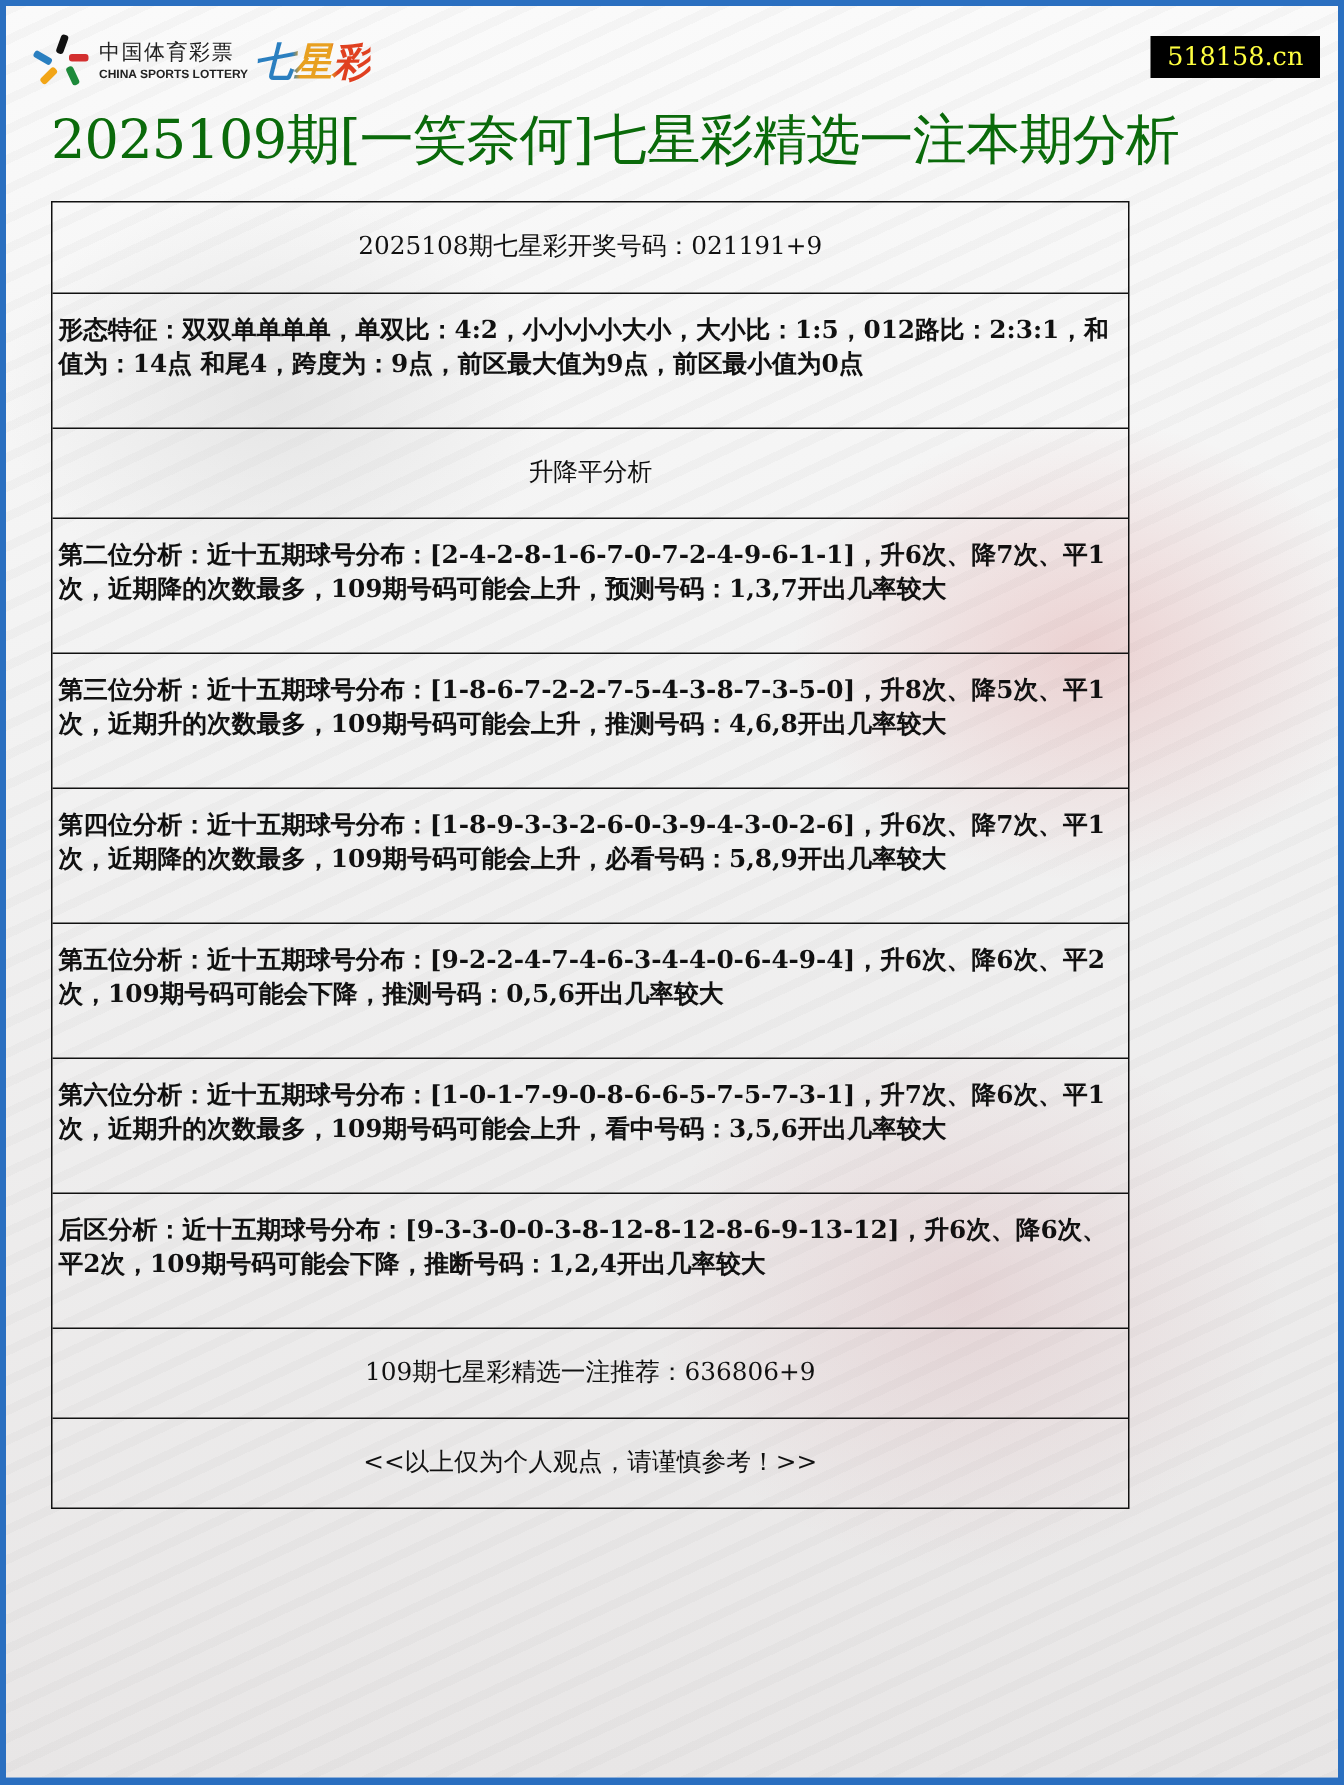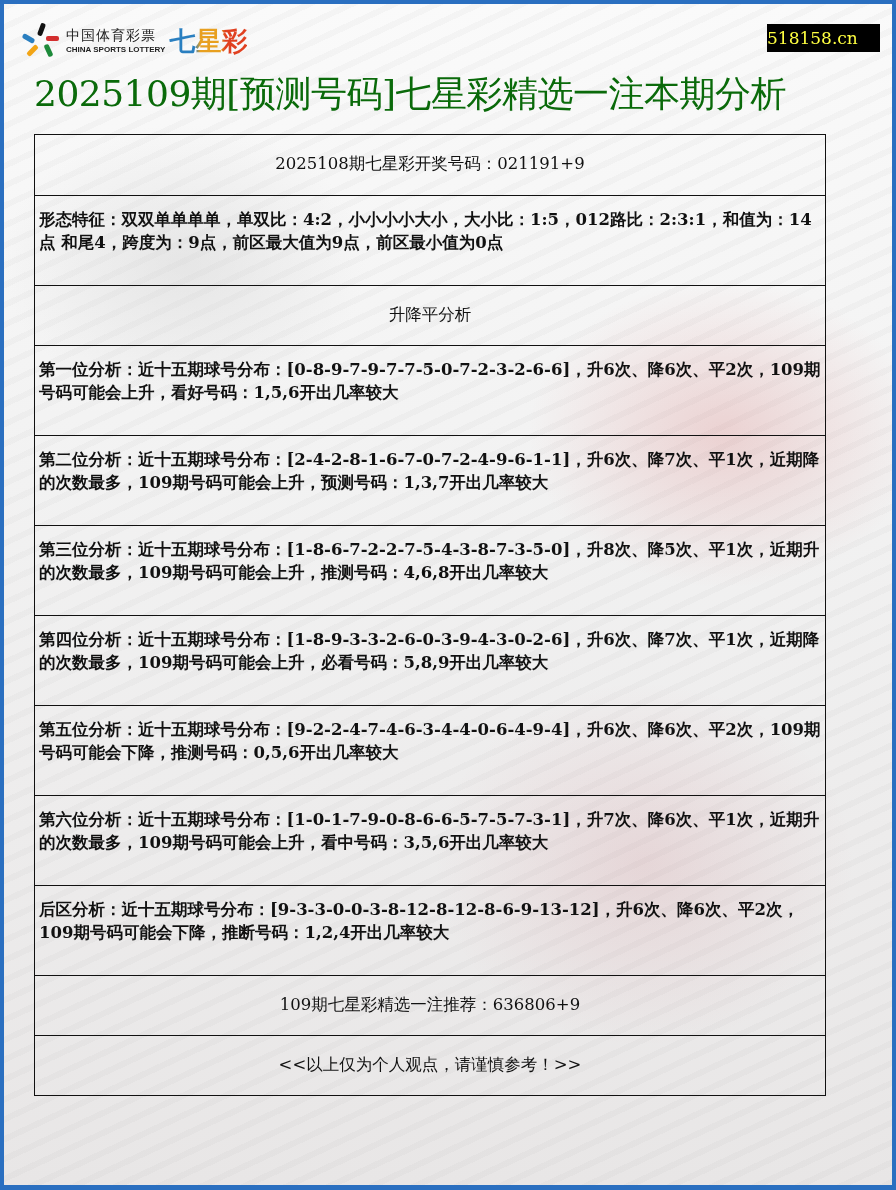--- a/index.html
+++ b/index.html
@@ -12,27 +12,27 @@
       radial-gradient(ellipse 300px 260px at 640px 860px, rgba(190,90,100,0.15), transparent 70%),
       repeating-linear-gradient(155deg, rgba(150,150,150,0.06) 0 6px, rgba(255,255,255,0) 6px 18px),
       linear-gradient(180deg,#fafafa 0%, #f2f2f2 40%, #e8e6e6 100%);
   }
   .logo { position:absolute; left:18px; top:18px; display:flex; align-items:center; }
   .logo-mark { width:38px; height:38px; position:relative; }
   .logo-mark span { position:absolute; display:block; width:5px; height:13px; border-radius:2px; }
   .logo-text { margin-left:6px; line-height:1; }
   .logo-cn { font-family:Liberation Mono, monospace; font-size:14px; color:#222; letter-spacing:1px; }
   .logo-en { font-family:"Liberation Sans",sans-serif; font-size:8px; font-weight:bold; color:#222; margin-top:3px; }
-  .logo-brand { font-family:"DejaVu Sans",sans-serif; font-size:26px; font-weight:bold; margin-left:4px;
+  .logo-brand { font-family:"DejaVu Sans",sans-serif; font-size:26px; font-weight:bold; font-style:italic; margin-left:4px;
     background:linear-gradient(90deg,#2a7fc0 0%,#2a7fc0 33%,#e8a020 40%,#e8a020 66%,#e04020 72%); -webkit-background-clip:text; background-clip:text; color:transparent; }
   .site-badge { position:absolute; left:763px; top:20px; width:113px; height:28px; background:#000; color:#ffff40;
-    font-family:"DejaVu Serif",serif; font-size:17px; line-height:28px; }
+    font-family:"DejaVu Serif",serif; font-size:17px; line-height:28px; text-align:center; }
   .title { position:absolute; left:30px; top:66px; width:840px; color:#0a6a0a; font-family:"DejaVu Serif",serif;
     font-size:36px; line-height:48px; white-space:nowrap; letter-spacing:-0.5px; }
-  .table { position:absolute; left:30px; top:130px; width:792px; border:1px solid #111; box-sizing:border-box; }
+  .table { position:absolute; left:30px; top:130px; width:719px; border:1px solid #111; box-sizing:border-box; }
   .row { border-top:1px solid #111; box-sizing:border-box; font-size:16.5px; color:#111; }
   .row:first-child { border-top:none; }
   .row.center { text-align:center; height:60px; line-height:58px; }
   .row.text { height:90px; padding:12px 4px 0 4px; line-height:23px;font-weight:bold; }
 </style>
 </head>
 <body>
 
 <div class="frame">
 
@@ -46,27 +46,26 @@
     </div>
     <div class="logo-text">
       <div class="logo-cn">中国体育彩票</div>
       <div class="logo-en">CHINA SPORTS LOTTERY</div>
     </div>
     <div class="logo-brand">七星彩</div>
   </div>
 
   <div class="site-badge">518158.cn</div>
 
-  <div class="title">2025109期[预测号码]七星彩精选一注本期分析</div>
+  <div class="title">2025109期[一笑奈何]七星彩精选一注本期分析</div>
 
   <div class="table">
     <div class="row center"><span>2025108期七星彩开奖号码：021191+9</span></div>
     <div class="row text"><span>形态特征：双双单单单单，单双比：4:2，小小小小大小，大小比：1:5，012路比：2:3:1，和值为：14点 和尾4，跨度为：9点，前区最大值为9点，前区最小值为0点</span></div>
     <div class="row center"><span>升降平分析</span></div>
-    <div class="row text"><span>第一位分析：近十五期球号分布：[0-8-9-7-9-7-7-5-0-7-2-3-2-6-6]，升6次、降6次、平2次，109期号码可能会上升，看好号码：1,5,6开出几率较大</span></div>
     <div class="row text"><span>第二位分析：近十五期球号分布：[2-4-2-8-1-6-7-0-7-2-4-9-6-1-1]，升6次、降7次、平1次，近期降的次数最多，109期号码可能会上升，预测号码：1,3,7开出几率较大</span></div>
     <div class="row text"><span>第三位分析：近十五期球号分布：[1-8-6-7-2-2-7-5-4-3-8-7-3-5-0]，升8次、降5次、平1次，近期升的次数最多，109期号码可能会上升，推测号码：4,6,8开出几率较大</span></div>
     <div class="row text"><span>第四位分析：近十五期球号分布：[1-8-9-3-3-2-6-0-3-9-4-3-0-2-6]，升6次、降7次、平1次，近期降的次数最多，109期号码可能会上升，必看号码：5,8,9开出几率较大</span></div>
     <div class="row text"><span>第五位分析：近十五期球号分布：[9-2-2-4-7-4-6-3-4-4-0-6-4-9-4]，升6次、降6次、平2次，109期号码可能会下降，推测号码：0,5,6开出几率较大</span></div>
     <div class="row text"><span>第六位分析：近十五期球号分布：[1-0-1-7-9-0-8-6-6-5-7-5-7-3-1]，升7次、降6次、平1次，近期升的次数最多，109期号码可能会上升，看中号码：3,5,6开出几率较大</span></div>
     <div class="row text"><span>后区分析：近十五期球号分布：[9-3-3-0-0-3-8-12-8-12-8-6-9-13-12]，升6次、降6次、平2次，109期号码可能会下降，推断号码：1,2,4开出几率较大</span></div>
     <div class="row center"><span>109期七星彩精选一注推荐：636806+9</span></div>
     <div class="row center"><span>&lt;&lt;以上仅为个人观点，请谨慎参考！&gt;&gt;</span></div>
   </div>
 

